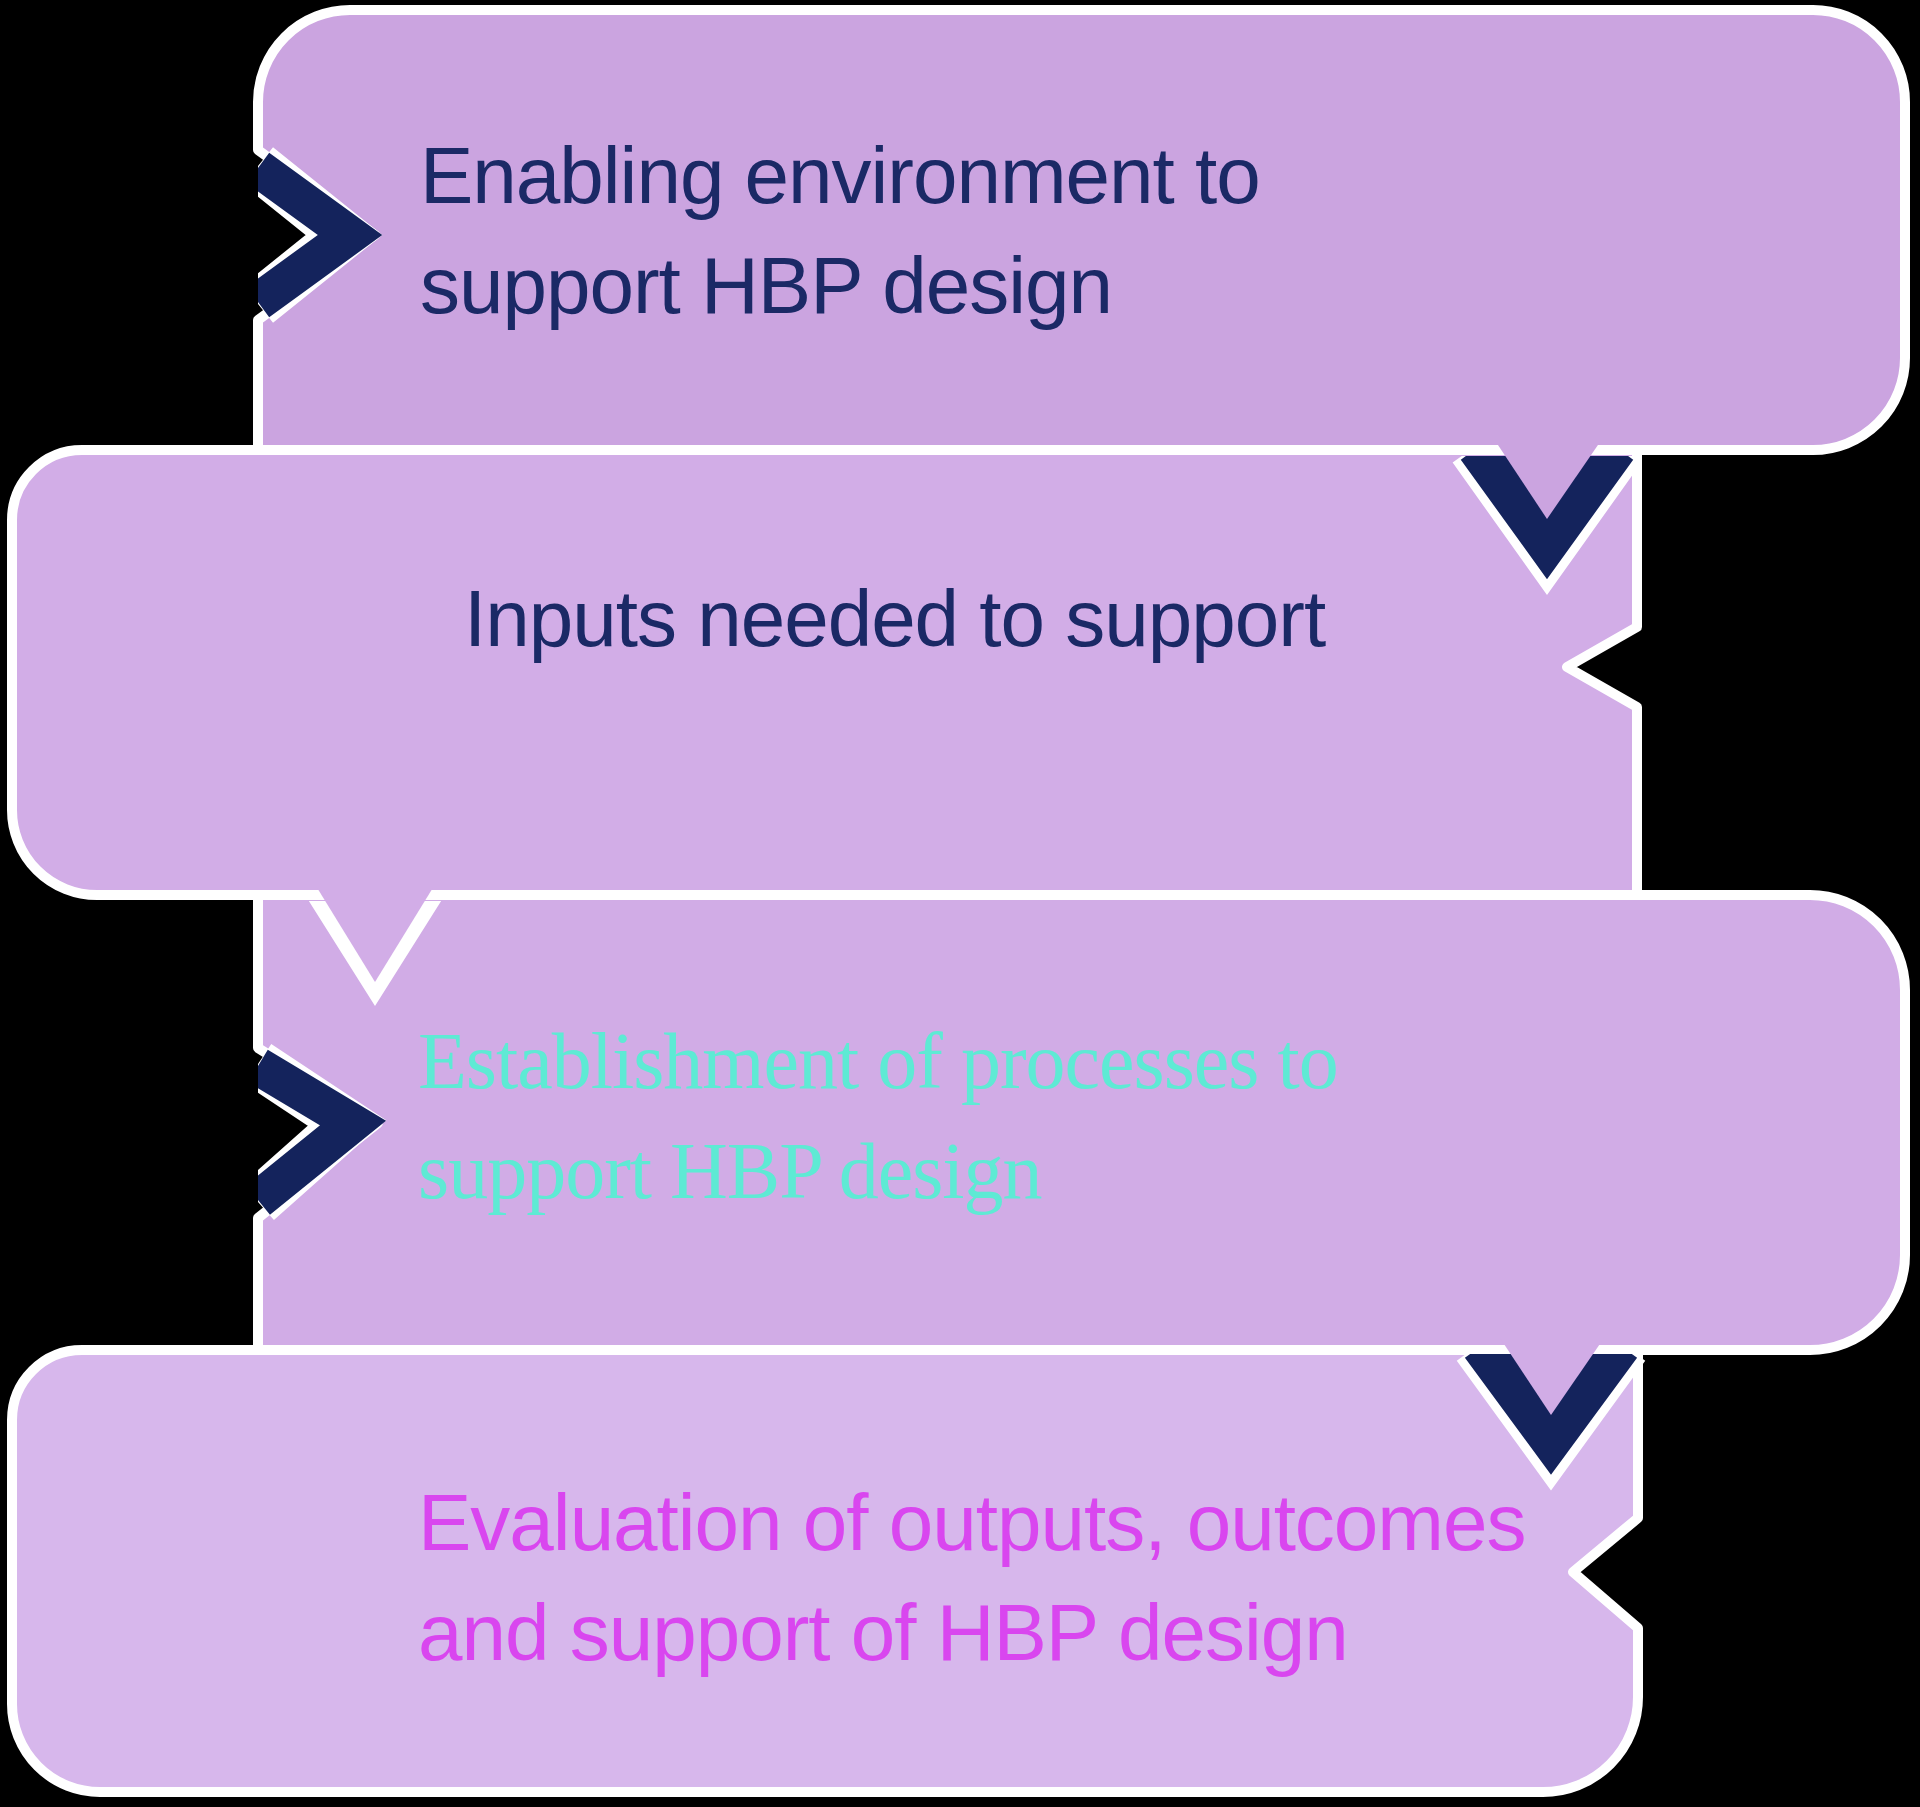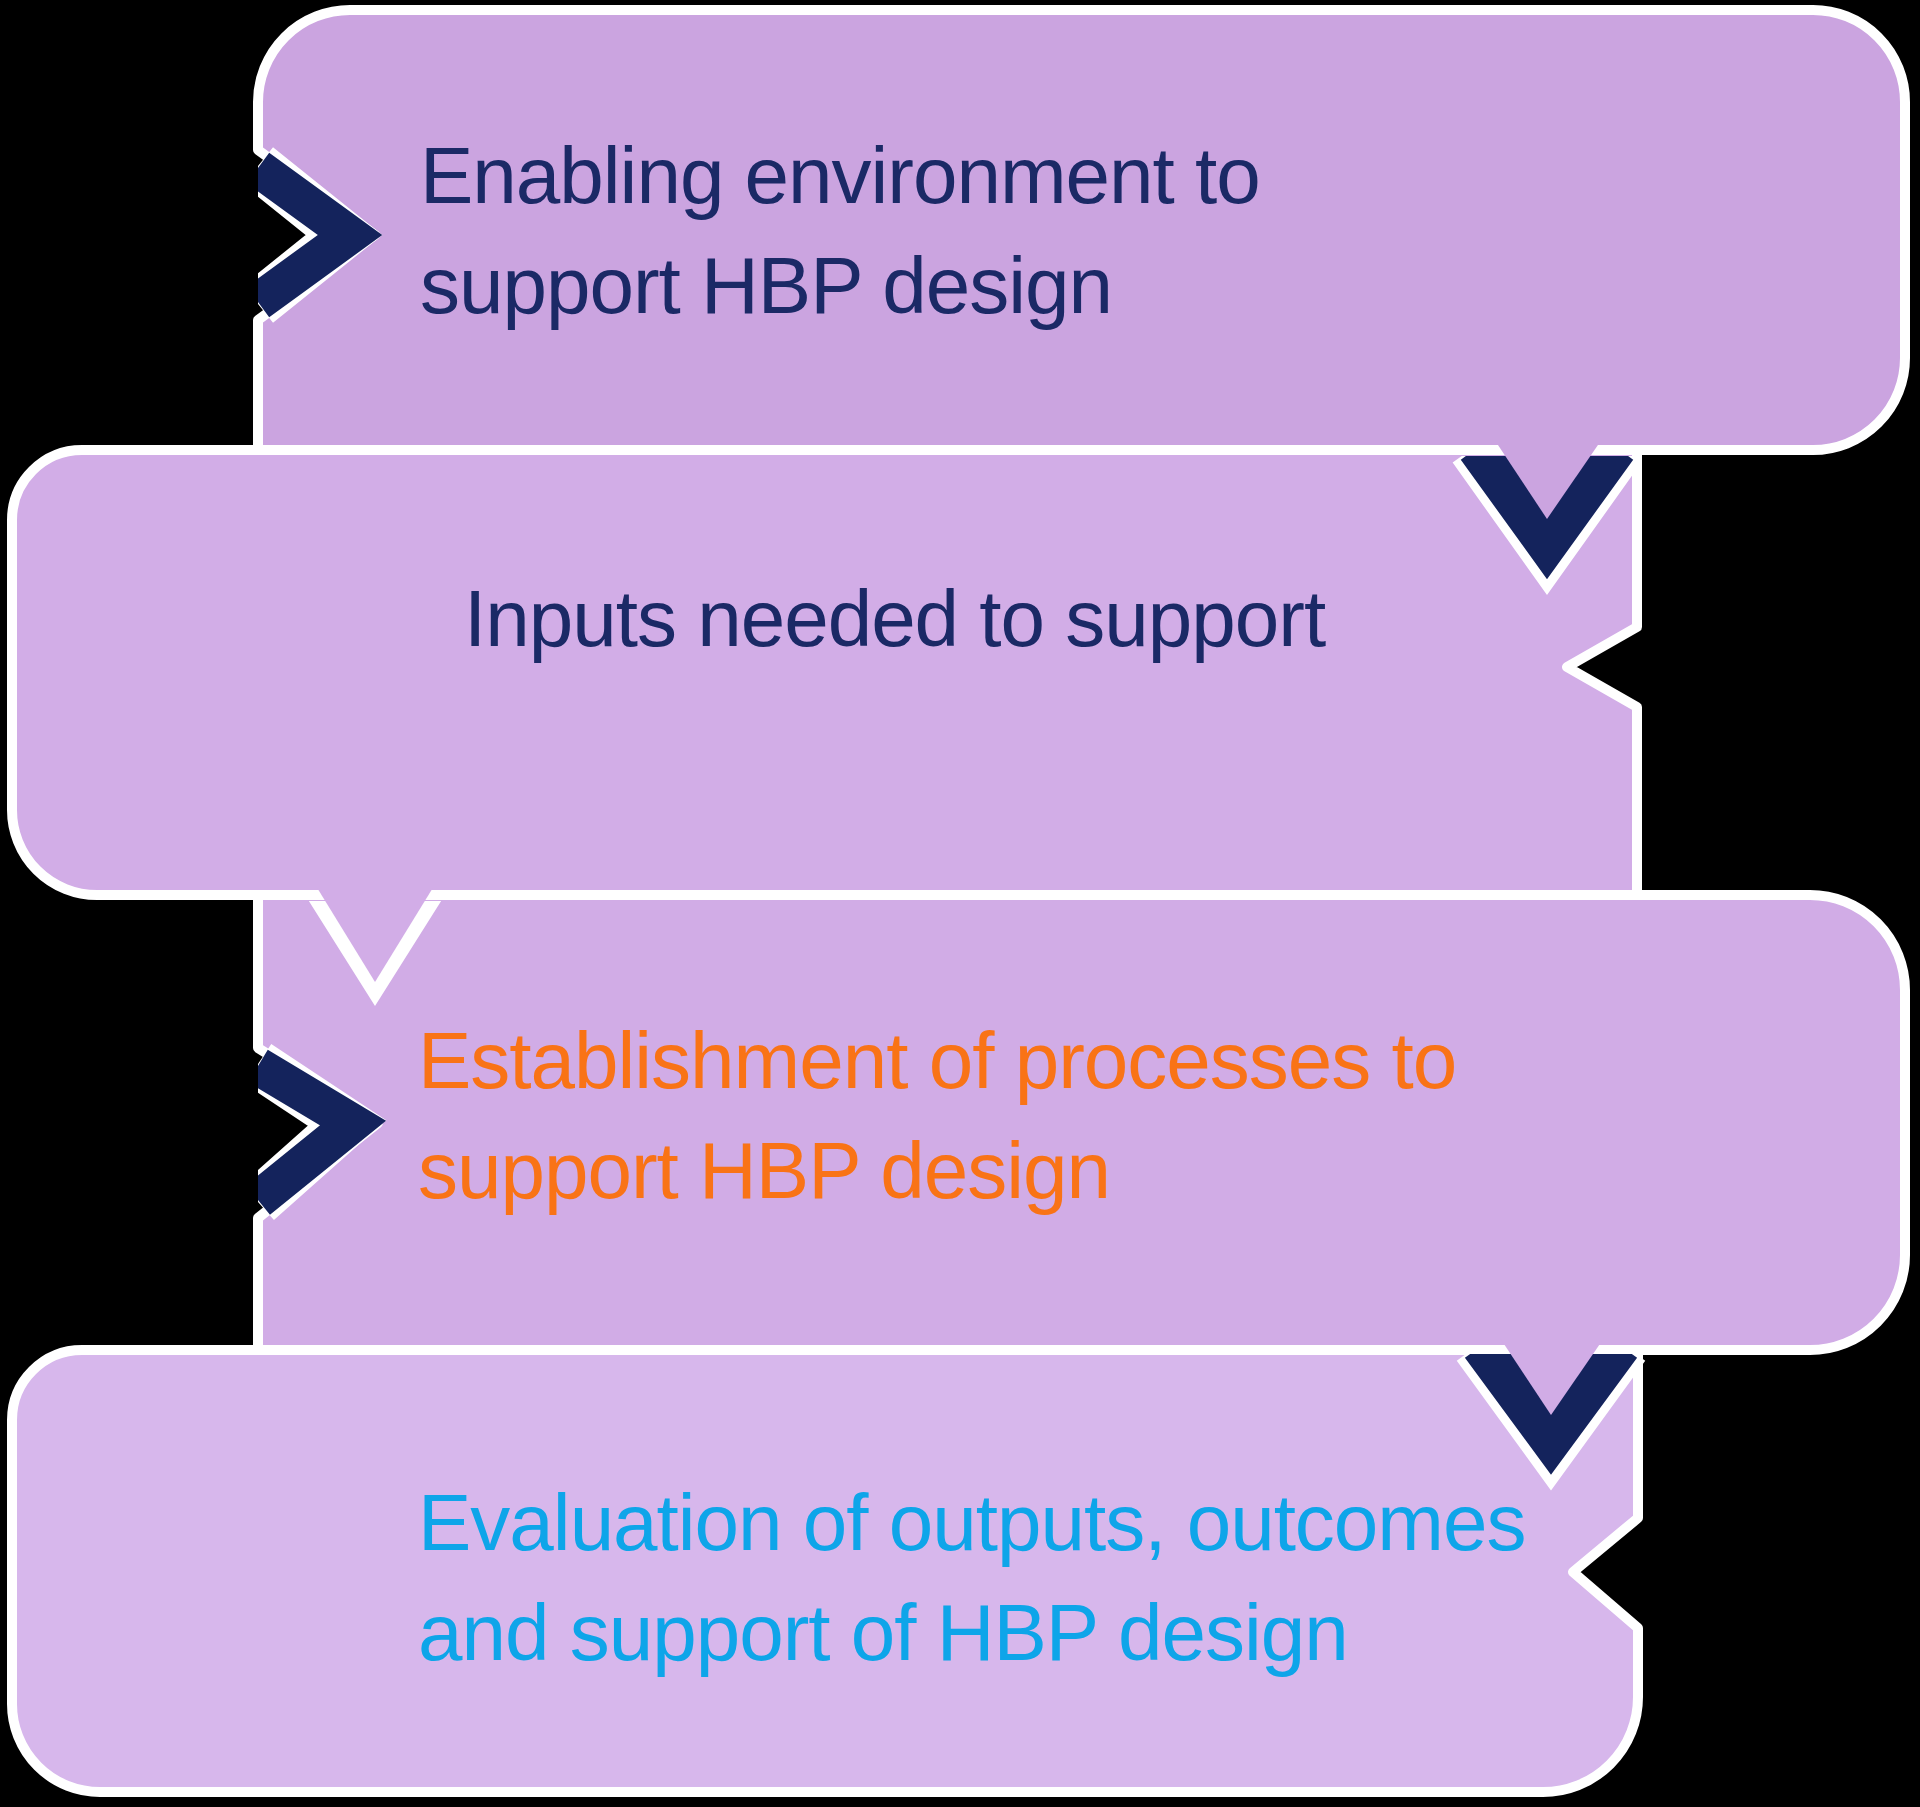--- a/index.html
+++ b/index.html
@@ -105,23 +105,23 @@
 
   <div class="label label-1" style="color: rgb(27, 41, 102);">
     <span>Enabling environment to</span>
     <span>support HBP design</span>
   </div>
 
   <div class="label label-2" style="color: rgb(27, 41, 102);">
     <span>Inputs needed to support</span>
   </div>
 
-  <div class="label label-3" style="color: #f97316;">
+  <div class="label label-3" style="color: #5eead4; font-family: Liberation Serif, serif;">
     <span>Establishment of processes to</span>
     <span>support HBP design</span>
   </div>
 
-  <div class="label label-4" style="color: #0ea5e9;">
+  <div class="label label-4" style="color: #d946ef;">
     <span>Evaluation of outputs, outcomes</span>
     <span>and support of HBP design</span>
   </div>
 
 </div>
 
 </body></html>

